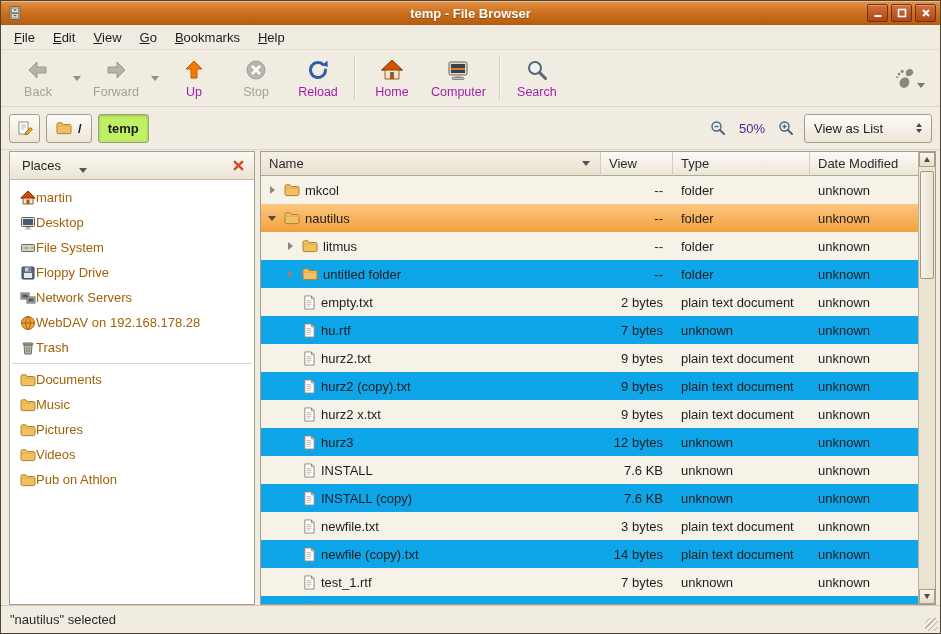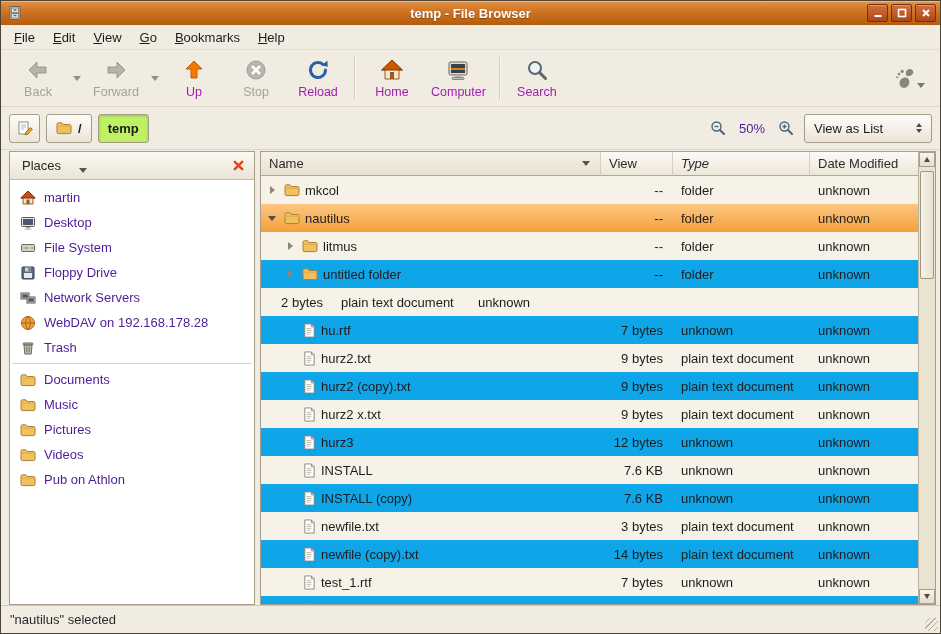--- a/index.html
+++ b/index.html
@@ -34,29 +34,29 @@
 .spin{display:flex;flex-direction:column;gap:2px;margin-left:6px;}
 .spin i{display:block;width:0;height:0;border-left:3.5px solid transparent;border-right:3.5px solid transparent;}
 .spin .up{border-bottom:4px solid #4e4a42;}
 .spin .dn{border-top:4px solid #4e4a42;}
 .main{flex:1;min-height:0;display:flex;gap:5px;padding:1px 4px 0 8px;}
 .sidebar{width:246px;flex:none;box-sizing:border-box;border:1px solid #a89e88;background:#fff;display:flex;flex-direction:column;}
 .sidebar-header{height:27px;flex:none;display:flex;align-items:center;padding:0 6px;background:linear-gradient(#fbf9f4,#eae4d5);border-bottom:1px solid #c6bda9;}
 .places-btn{display:flex;align-items:flex-end;gap:18px;padding:2px 6px;font-size:13px;color:#26261f;}
 .side-close{margin-left:auto;display:inline-flex;padding:2px 3px;}
 .sidebar-list{flex:1;overflow:hidden;padding-top:5px;}
-.side-item{height:25px;display:flex;align-items:center;gap:8px;padding-left:10px;font-size:13px;color:#4c1d95;}
+.side-item{height:25px;display:flex;align-items:center;padding-left:10px;font-size:13px;color:#a16207;}
 .side-sep{height:0;border-top:1px solid #d8d1c2;margin:3px 2px;}
 .listpanel{flex:1;min-width:0;box-sizing:border-box;border:1px solid #a89e88;background:#fff;display:flex;}
 .list-content{flex:1;min-width:0;display:flex;flex-direction:column;overflow:hidden;}
 .list-header{display:flex;flex:none;height:24px;}
 .col{box-sizing:border-box;display:flex;align-items:center;padding:0 8px;font-size:13px;color:#2b2b2b;background:linear-gradient(#fcfaf6,#ece6d8);border-right:1px solid #d6cebd;border-bottom:1px solid #b2a995;}
 .col0{width:340px;justify-content:space-between;background:linear-gradient(#f5f1e8,#e8e1d1);}
 .col1{width:72px;}
-.col2{width:137px;font-style:italic;}
+.col2{width:137px;}
 .col3{flex:1;border-right:none;}
 .sort-arrow{width:0;height:0;border-left:4px solid transparent;border-right:4px solid transparent;border-top:5px solid #57524a;margin-right:2px;}
 #rows{flex:1;overflow:hidden;}
 .row{display:flex;height:28px;}
 .row.alt{background:#f7f2e7;}
 .row.plain{background:#0ea5e9;}
 .row.selected{background:linear-gradient(#fcc781,#f4a03c);}
 .cell{box-sizing:border-box;display:flex;align-items:center;font-size:13px;color:#1d1d1d;white-space:nowrap;overflow:hidden;}
 .name-cell{width:340px;gap:5px;}
 .name-cell.depth0{padding-left:4px;}
@@ -479,20 +479,31 @@
                     <path d="M1 5.2h14" stroke="#e0a945"></path>
                   </svg>
                 </span>
                 <span>untitled folder</span>
               </div>
               <div class="cell size">--</div>
               <div class="cell type">folder</div>
               <div class="cell mod">unknown</div>
             </div>
             <div class="row alt">
+              <div class="cell name-cell depth1">
+                <span class="exp none"></span>
+                <span class="ic">
+                  <svg width="14" height="15" viewBox="0 0 14 16">
+                    <path d="M2.5 1h7l3 3v11h-10z" fill="#fff" stroke="#8b897f"></path>
+                    <path d="M9.5 1v3h3" fill="none" stroke="#8b897f"></path>
+                    <path d="M4.5 6h5M4.5 8h5M4.5 10h5M4.5 12h3.5" stroke="#b9b7ab"></path>
+                  </svg>
+                </span>
+                <span>empty.txt</span>
+              </div>
               <div class="cell size">2 bytes</div>
               <div class="cell type">plain text document</div>
               <div class="cell mod">unknown</div>
             </div>
             <div class="row plain">
               <div class="cell name-cell depth1">
                 <span class="exp none"></span>
                 <span class="ic">
                   <svg width="14" height="15" viewBox="0 0 14 16">
                     <path d="M2.5 1h7l3 3v11h-10z" fill="#fff" stroke="#8b897f"></path>

